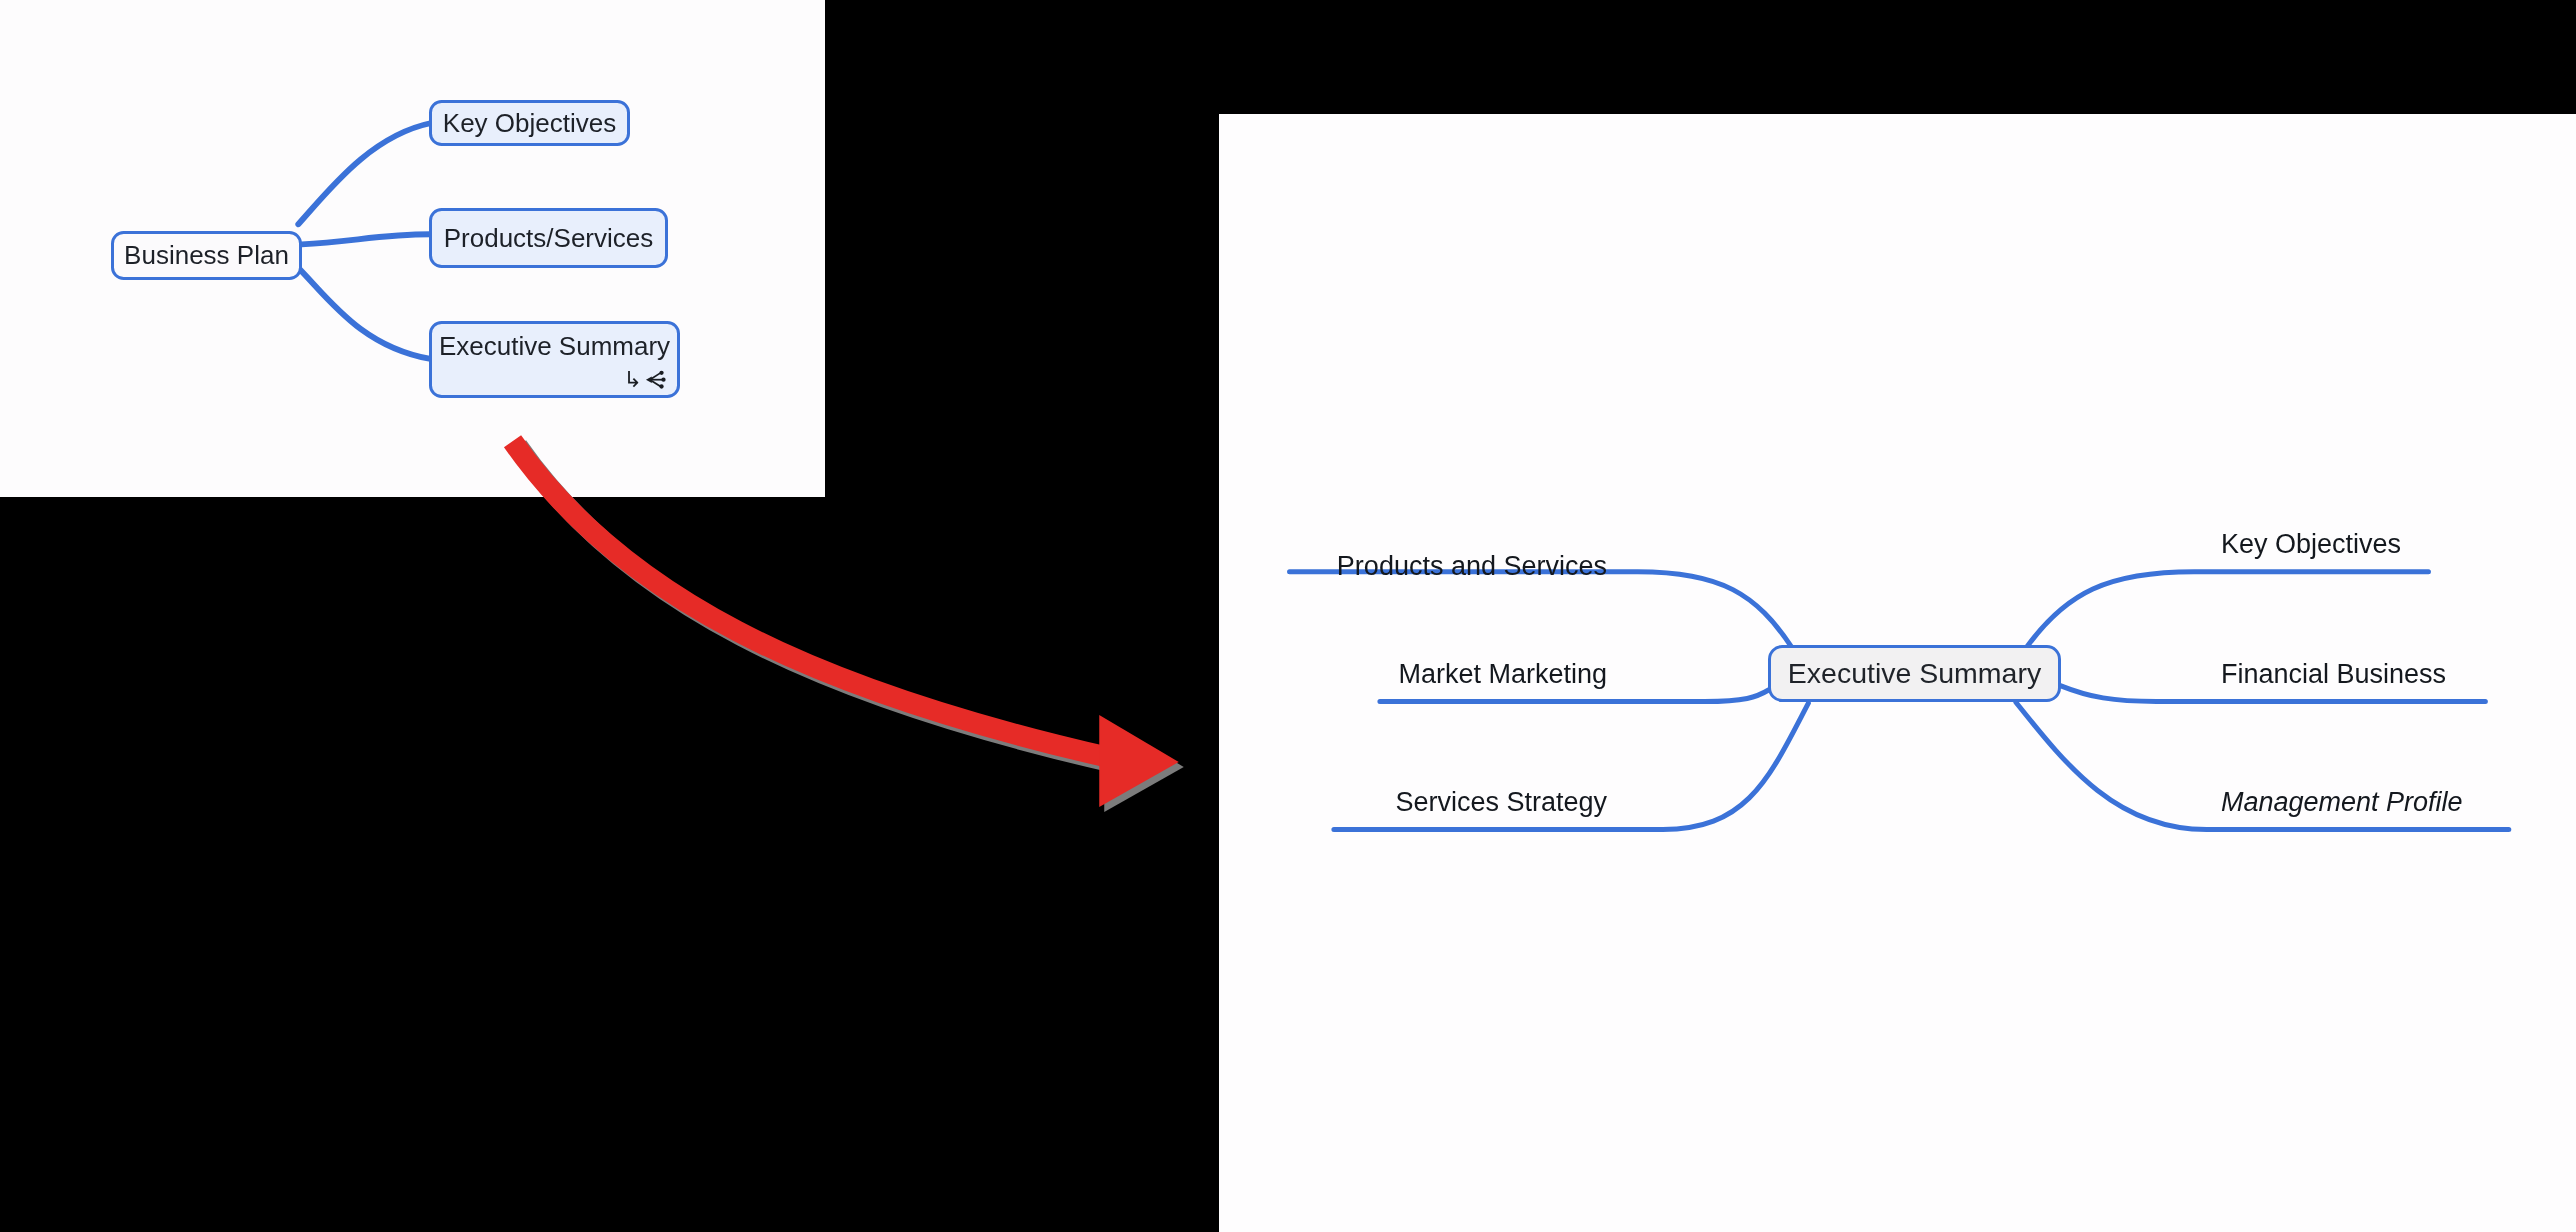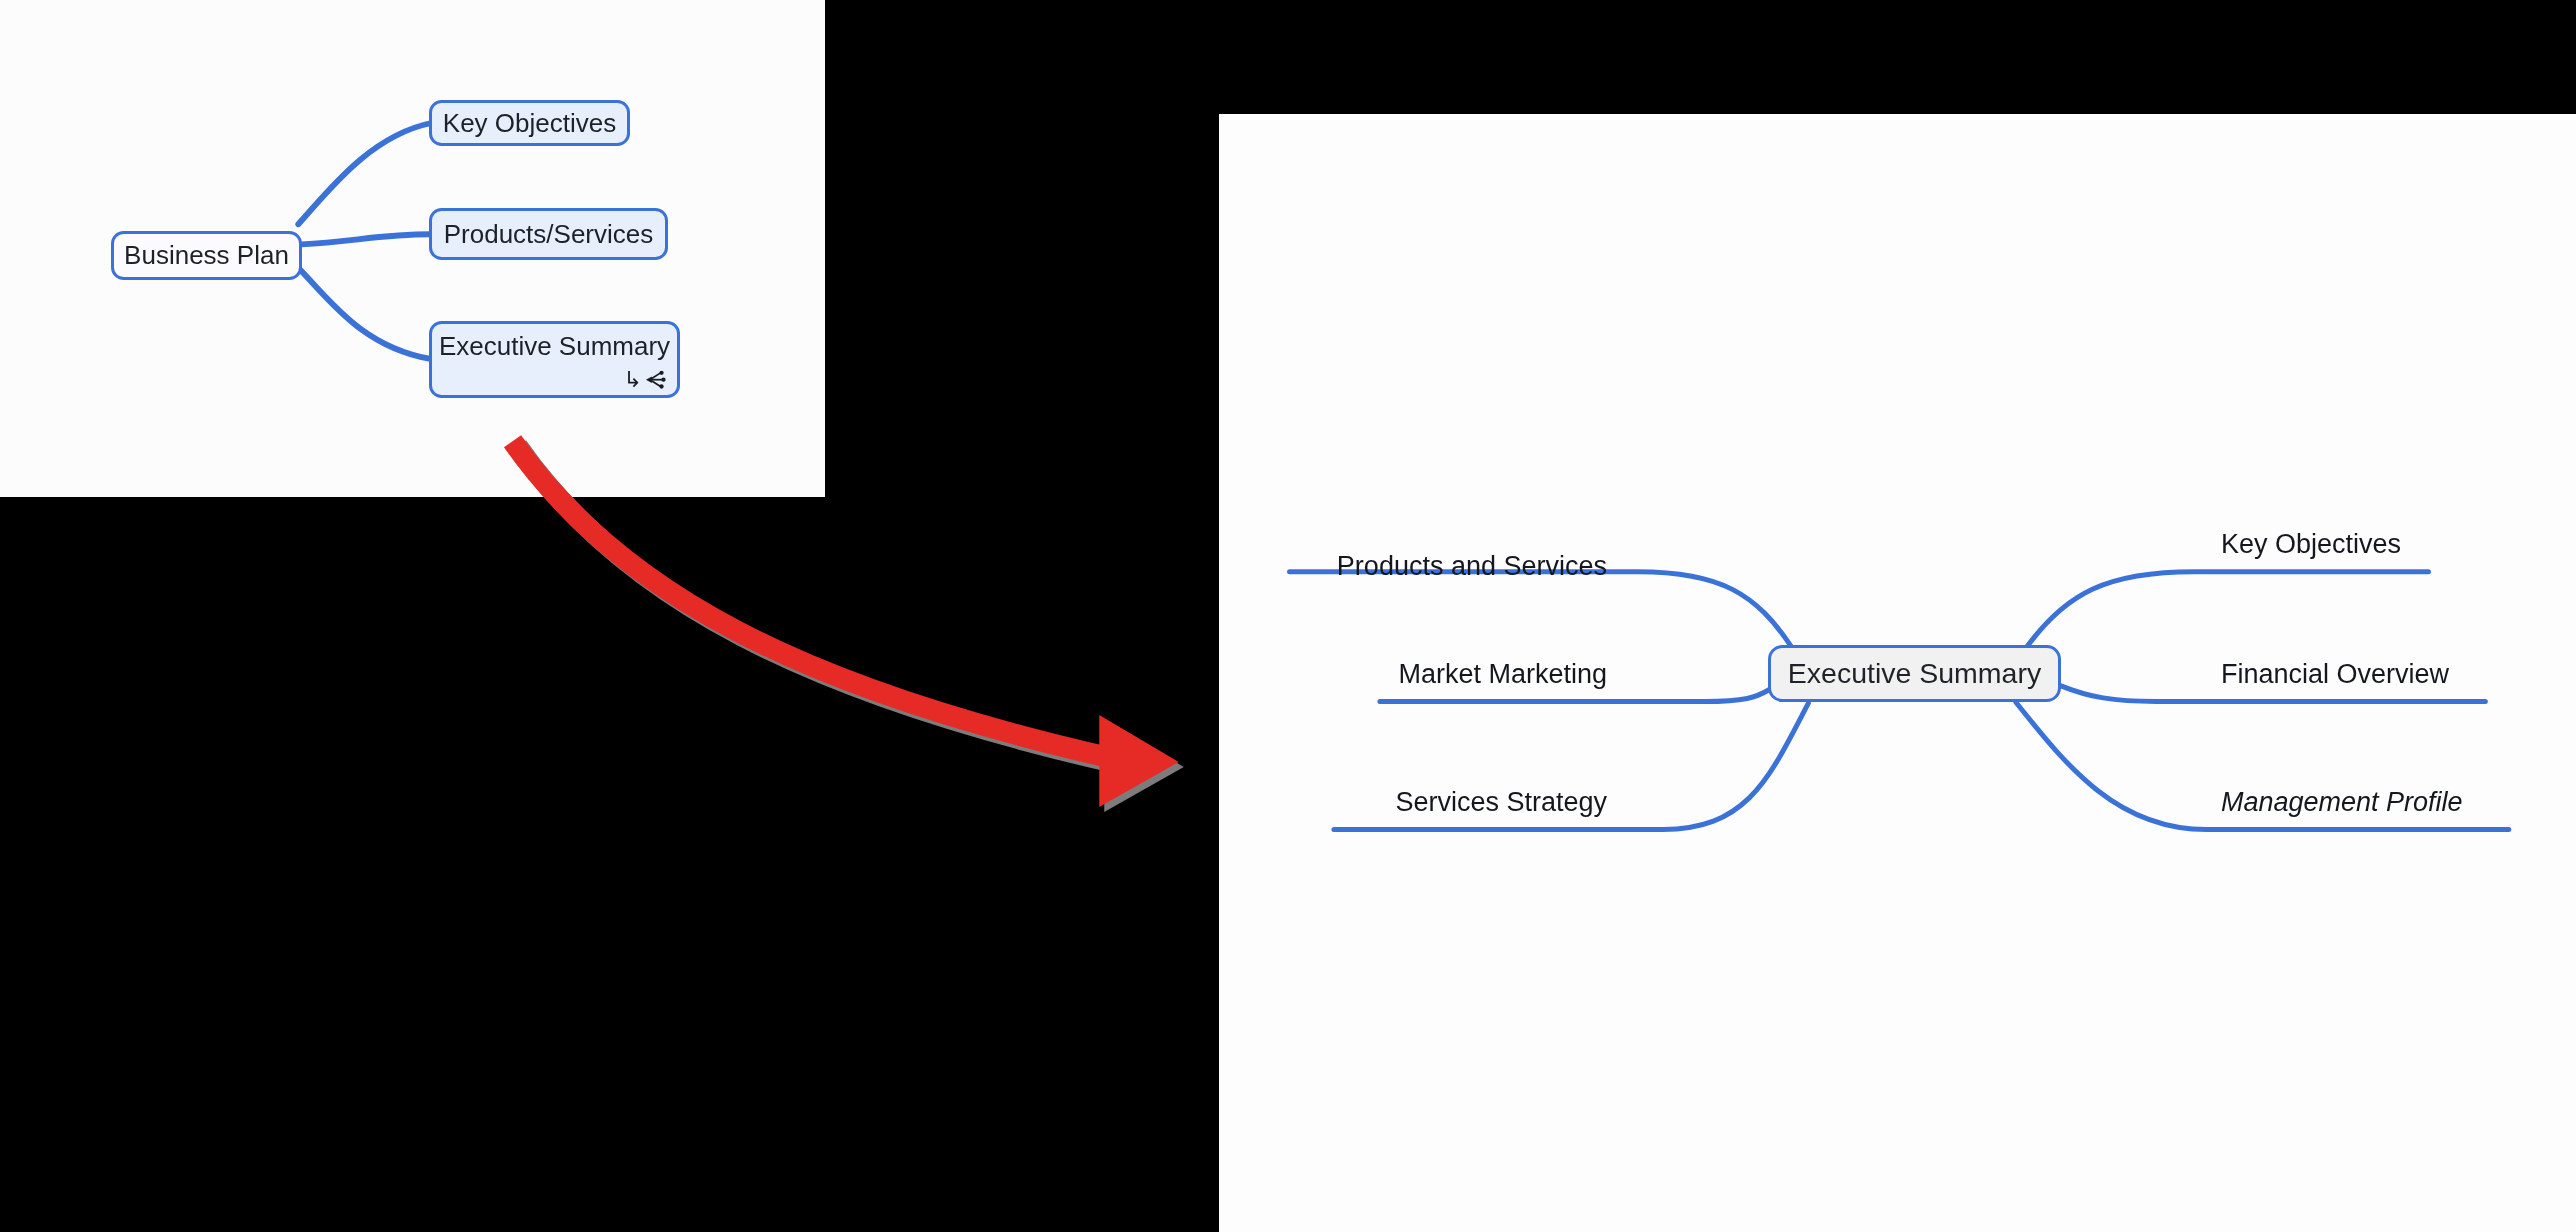--- a/index.html
+++ b/index.html
@@ -21,21 +21,21 @@
     display:flex;align-items:center;justify-content:center;
     border:3.3px solid #3b72d8;border-radius:12.6px;
     color:#1d2128;font-size:26px;white-space:nowrap;
     box-sizing:border-box;
   }
   .fill-blue{background:#e8effc;}
   .fill-white{background:#fbfafc;margin-top:8px;}
 
   #node-business-plan{left:111px;top:223px;width:191px;height:49px;}
   #node-key-objectives{left:429px;top:100px;width:201px;height:46px;}
-  #node-products-services{left:429px;top:208px;width:239px;height:52px;}
+  #node-products-services{left:429px;top:208px;width:239px;height:60px;}
   #node-executive-summary{left:429px;top:321px;width:251px;height:77px;
       flex-direction:column;justify-content:flex-start;padding-top:6.7px;}
   #node-executive-summary .node-icons{
       position:absolute;right:10px;bottom:3.3px;
       display:flex;align-items:center;gap:1.7px;color:#1a1d22;font-size:22px;line-height:1;}
 
   
   #zoom-arrow{position:absolute;left:469px;top:402px;width:770px;height:452px;
       filter:drop-shadow(5px 5px 0 #7c7c7c);}
 
@@ -117,16 +117,16 @@
 
   <div id="center-node">
     <span>Executive Summary</span>
   </div>
 
   <div class="branch-label align-right" id="lbl-products-and-services">Products and Services</div>
   <div class="branch-label align-right" id="lbl-market-analysis">Market Marketing</div>
   <div class="branch-label align-right" id="lbl-marketing-strategy">Services Strategy</div>
 
   <div class="branch-label" id="lbl-key-objectives">Key Objectives</div>
-  <div class="branch-label" id="lbl-financial-overview">Financial Overview</div>
+  <div class="branch-label" id="lbl-financial-overview">Financial Business</div>
   <div class="branch-label" id="lbl-management-profile">Management Profile</div>
 </div>
 
 
 </body></html>

